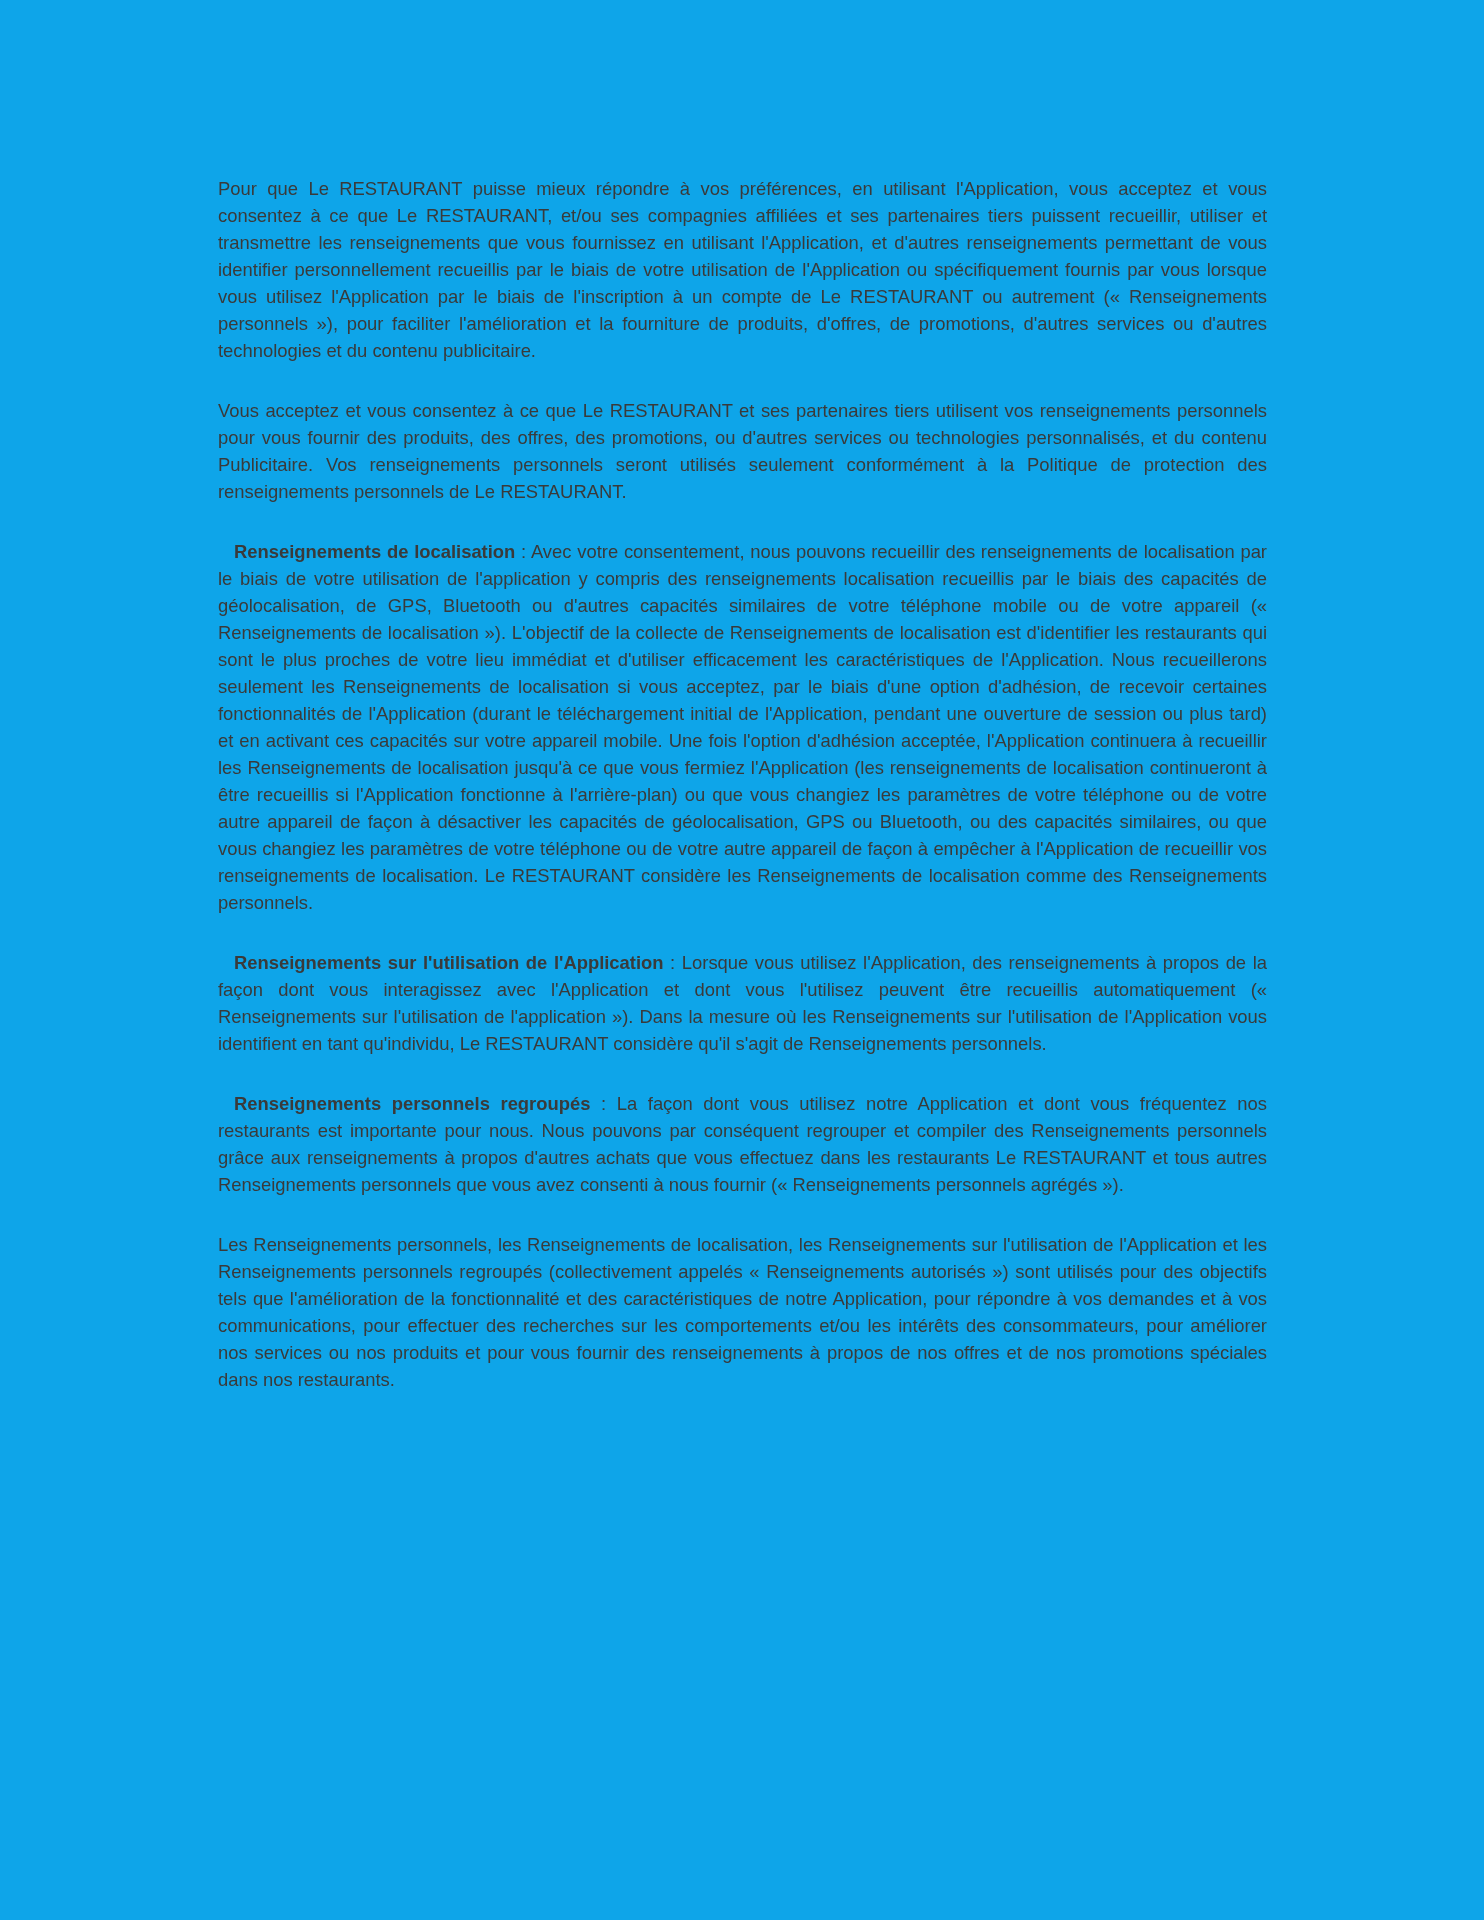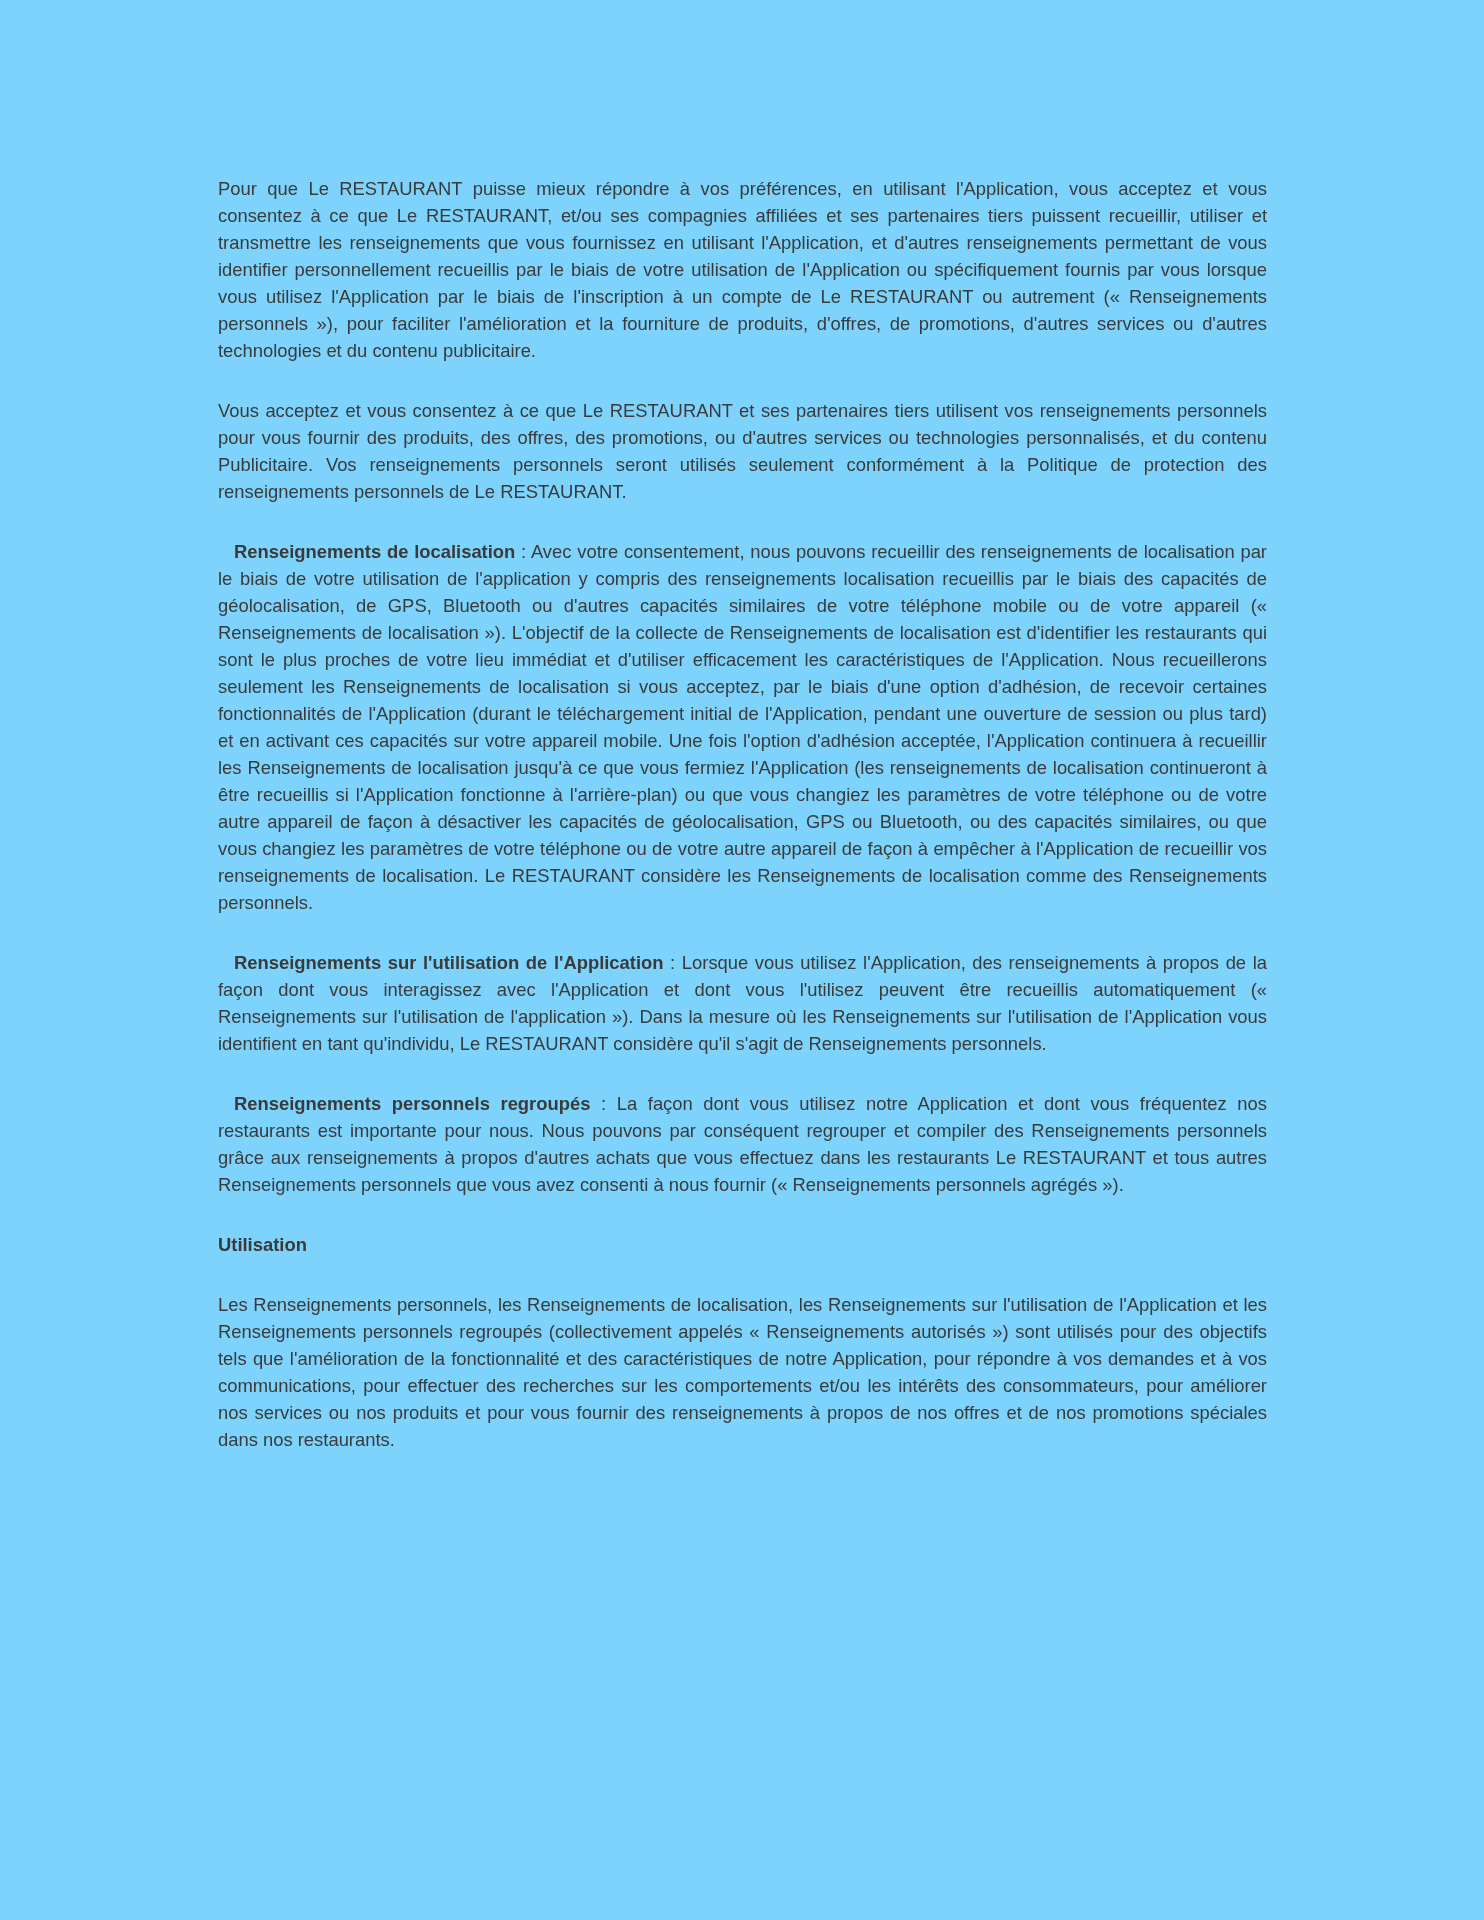--- a/index.html
+++ b/index.html
@@ -5,21 +5,21 @@
   html, body {
     margin: 0;
     padding: 0;
     background: #ffffff;
   }
   .page {
     width: 1484px;
     height: 1920px;
     box-sizing: border-box;
     padding: 175px 217px 0 218px;
-    background: #7dd3fc;
+    background: #0ea5e9;
     font-family: "Liberation Sans", sans-serif;
     font-size: 18.4px;
     line-height: 27px;
     color: #3a3a3a;
     overflow: hidden;
   }
   .page p {
     margin: 0 0 33px 0;
     text-align: justify;
   }
@@ -53,19 +53,18 @@
   </p>
 
   <p>
     <b class="lead">Renseignements sur l'utilisation de l'Application</b><span> : Lorsque vous utilisez l'Application, des renseignements à propos de la façon dont vous interagissez avec l'Application et dont vous l'utilisez peuvent être recueillis automatiquement (« Renseignements sur l'utilisation de l'application »). Dans la mesure où les Renseignements sur l'utilisation de l'Application vous identifient en tant qu'individu, Le RESTAURANT considère qu'il s'agit de Renseignements personnels.</span>
   </p>
 
   <p>
     <b class="lead">Renseignements personnels regroupés</b><span> : La façon dont vous utilisez notre Application et dont vous fréquentez nos restaurants est importante pour nous. Nous pouvons par conséquent regrouper et compiler des Renseignements personnels grâce aux renseignements à propos d'autres achats que vous effectuez dans les restaurants Le RESTAURANT et tous autres Renseignements personnels que vous avez consenti à nous fournir (« Renseignements personnels agrégés »).</span>
   </p>
 
-  <h2 class="heading">Utilisation</h2>
 
   <p>
     <span>Les Renseignements personnels, les Renseignements de localisation, les Renseignements sur l'utilisation de l'Application et les Renseignements personnels regroupés (collectivement appelés « Renseignements autorisés ») sont utilisés pour des objectifs tels que l'amélioration de la fonctionnalité et des caractéristiques de notre Application, pour répondre à vos demandes et à vos communications, pour effectuer des recherches sur les comportements et/ou les intérêts des consommateurs, pour améliorer nos services ou nos produits et pour vous fournir des renseignements à propos de nos offres et de nos promotions spéciales dans nos restaurants.</span>
   </p>
 
 </div>
 
 </body></html>

